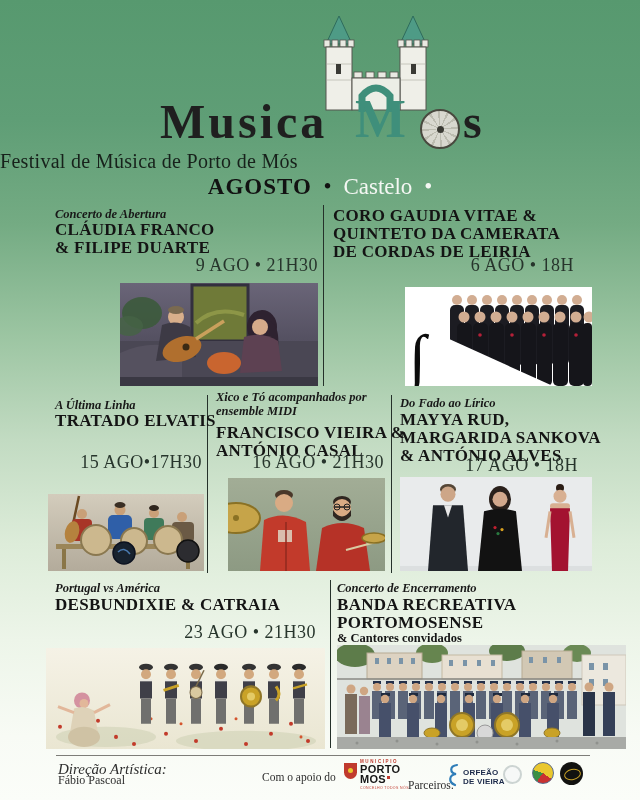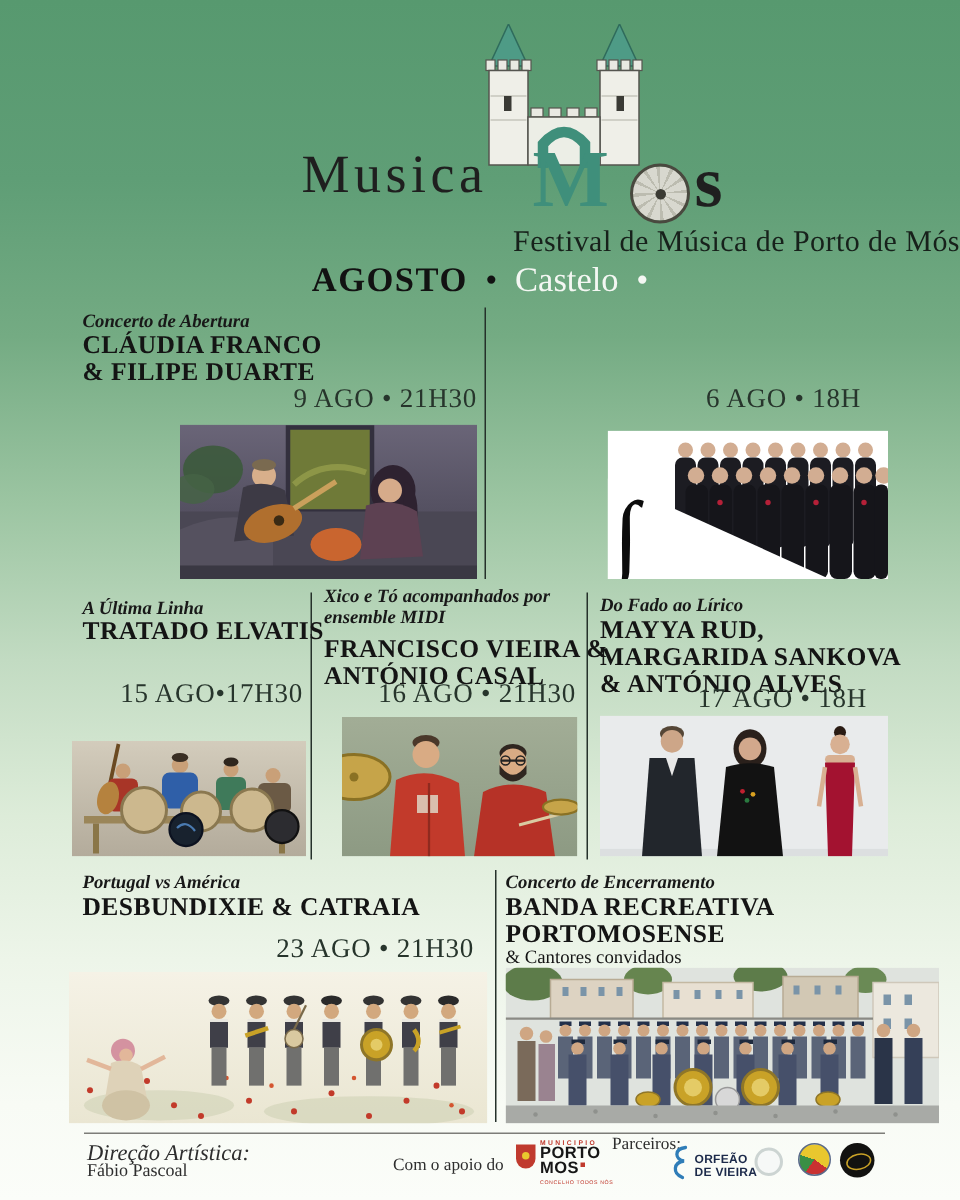--- a/index.html
+++ b/index.html
@@ -4,38 +4,38 @@
 <style>
   html,body{margin:0;padding:0;background:#222;}
   .poster{
     position:relative;width:640px;height:800px;margin:0 auto;overflow:hidden;
     font-family:"Liberation Serif", serif;color:#1c1c1c;
     background:linear-gradient(180deg,#57996f 0%,#5f9e76 15%,#74ab83 28%,#9cc5a2 42%,#c2dbc2 55%,#ddecd9 68%,#edf5e9 80%,#f8fbf5 92%,#fbfdf9 100%);
   }
   .abs{position:absolute;}
   
   .castle{left:318px;top:16px;width:130px;height:100px;}
-  .brand-musica{left:160px;top:98px;font-size:36px;font-weight:normal;letter-spacing:3px;color:#1f1f1f;line-height:1;margin-left:41px;}
+  .brand-musica{left:160px;top:98px;font-size:48px;font-weight:bold;letter-spacing:3px;color:#1f1f1f;line-height:1;}
   .brand-m{left:355px;top:92px;font-size:54px;font-weight:bold;color:#3f8f7b;line-height:1;}
   .brand-s{left:463px;top:98px;font-size:48px;font-weight:bold;color:#1f1f1f;line-height:1;}
   .millstone{left:420px;top:109px;width:40px;height:40px;border-radius:50%;
     background:repeating-conic-gradient(#d8d8cf 0deg 22deg,#bcbcb0 22deg 30deg);
     border:2px solid #49493f;box-sizing:border-box;}
   .millstone::after{content:"";position:absolute;left:15px;top:15px;width:7px;height:7px;border-radius:50%;background:#3a3a33;}
-  .subtitle{left:0;right:0;top:150px;text-align:right;font-size:20px;color:#17211b;letter-spacing:0.3px;}
+  .subtitle{left:0;right:0;top:150px;text-align:left;font-size:20px;color:#17211b;letter-spacing:0.3px;}
   .month-line{left:0;right:0;top:174px;text-align:center;font-size:23px;}
   .month-line .month{font-weight:bold;color:#121212;letter-spacing:1px;margin-top:43px;}
   .month-line .sep-dark{color:#121212;padding:0 6px;}
   .month-line .venue{color:#f4f7f3;}
   .month-line .sep-light{color:#f4f7f3;padding-left:6px;}
   
   .ev-tag{font-style:italic;font-weight:bold;font-size:12.5px;white-space:pre-line;line-height:1.15;color:#181818;}
   .ev-title{font-weight:bold;font-size:17px;line-height:1.07;letter-spacing:0.3px;white-space:pre-line;color:#141414;}
   .ev-date{font-size:18px;color:#27352c;letter-spacing:0.5px;}
-  .ev-extra{font-weight:normal;font-size:12.5px;color:#141414;}
+  .ev-extra{font-weight:bold;font-size:12.5px;color:#141414;}
   .photo{position:absolute;overflow:hidden;}
   .photo svg{display:block;width:100%;height:100%;}
   .vline{position:absolute;width:1px;background:#25312a;}
   
   .e1-tag{left:55px;top:207px;} .e1-title{left:55px;top:221px;} .e1-date{right:322px;top:255px;}
   .e1-photo{left:120px;top:283px;width:198px;height:103px;}
   .e2-title{left:333px;top:207px;} .e2-date{right:66px;top:255px;}
   .e2-photo{left:405px;top:287px;width:187px;height:99px;}
   .div-r1{left:323px;top:205px;height:181px;}
   
@@ -64,21 +64,21 @@
   .f-dir-label{left:58px;top:761px;font-style:italic;font-size:15px;color:#2e2e2e;}
   .f-dir-name{left:58px;top:773px;font-size:12px;color:#2e2e2e;}
   .f-support{left:262px;top:771px;font-size:11.5px;color:#2e2e2e;}
   .muni{left:344px;top:759px;display:flex;gap:3px;font-family:"Liberation Sans",sans-serif;}
   .muni-shield{width:13px;height:16px;margin-top:4px;background:#c03a2e;border-radius:0 0 7px 7px;position:relative;}
   .muni-shield::after{content:"";position:absolute;left:4px;top:5px;width:5px;height:5px;border-radius:50%;background:#e9c72e;}
   .muni-top{font-size:4.5px;letter-spacing:1.6px;color:#c03a2e;font-weight:bold;}
   .muni-big{font-size:11px;font-weight:900;line-height:0.95;color:#161616;letter-spacing:0.3px;}
   .muni-mark{display:inline-block;width:3px;height:3px;background:#c03a2e;margin-left:1px;margin-bottom:4px;}
   .muni-tag{font-size:3.5px;color:#c03a2e;letter-spacing:0.4px;margin-top:1px;}
-  .f-partners{left:408px;top:757px;font-size:11.5px;color:#2e2e2e;}
+  .f-partners{left:408px;top:779px;font-size:11.5px;color:#2e2e2e;}
   .orfeao-icon{left:446px;top:763px;width:15px;height:24px;}
   .orfeao-text{left:463px;top:768px;font-family:"Liberation Sans",sans-serif;font-weight:bold;font-size:8px;line-height:1.15;color:#1c2a4a;letter-spacing:0.2px;}
   .logo-gray{left:503px;top:765px;width:19px;height:19px;border-radius:50%;border:2px solid #ccd4d2;box-sizing:border-box;background:#f6f8f7;}
   .logo-crest{left:532px;top:762px;width:22px;height:22px;border-radius:50%;border:1px solid #5a6a8a;box-sizing:border-box;
     background:conic-gradient(#e9c72e 0 35%,#c93131 35% 60%,#3a8f45 60% 80%,#e9c72e 80% 100%);}
   .logo-black{left:560px;top:762px;width:23px;height:23px;border-radius:50%;background:#121210;position:absolute;}
   .logo-black::after{content:"";position:absolute;left:4px;top:7px;width:15px;height:9px;border:1px solid #c9a227;border-radius:50%;transform:rotate(-12deg);}
 </style>
 </head>
 <body>
@@ -152,20 +152,23 @@
       <line x1="76" y1="56" x2="104" y2="38" stroke="#caa05c" stroke-width="3.5"></line>
       <ellipse cx="142" cy="44" rx="15" ry="17" fill="#2e2230"></ellipse>
       <circle cx="140" cy="44" r="8" fill="#d6ab8a"></circle>
       <path d="M150,38 q10,6 8,26 l-10,6 z" fill="#2e2230"></path>
       <path d="M124,54 q18,-6 34,4 l4,30 -42,2 z" fill="#5d4152"></path>
       <ellipse cx="104" cy="80" rx="17" ry="11" fill="#c9652f"></ellipse>
       <rect x="0" y="94" width="198" height="9" fill="#3a3843"></rect>
     </svg>
   </div>
 
+  <div class="abs ev-title e2-title">CORO GAUDIA VITAE &amp;
+QUINTETO DA CAMERATA
+DE CORDAS DE LEIRIA</div>
   <div class="abs ev-date e2-date">6 AGO • 18H</div>
   <div class="photo e2-photo">
     <svg viewBox="0 0 187 99" preserveAspectRatio="none">
       <rect width="187" height="99" fill="#ffffff"></rect>
       <g fill="#d2ad92">
         <circle cx="52" cy="13" r="5"></circle>
           <circle cx="67" cy="13" r="5"></circle>
           <circle cx="82" cy="13" r="5"></circle>
         <circle cx="97" cy="13" r="5"></circle>
           <circle cx="112" cy="13" r="5"></circle>

